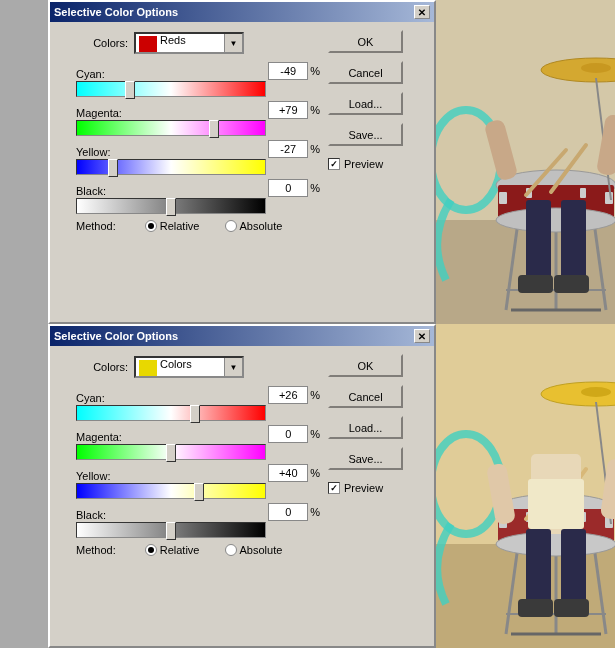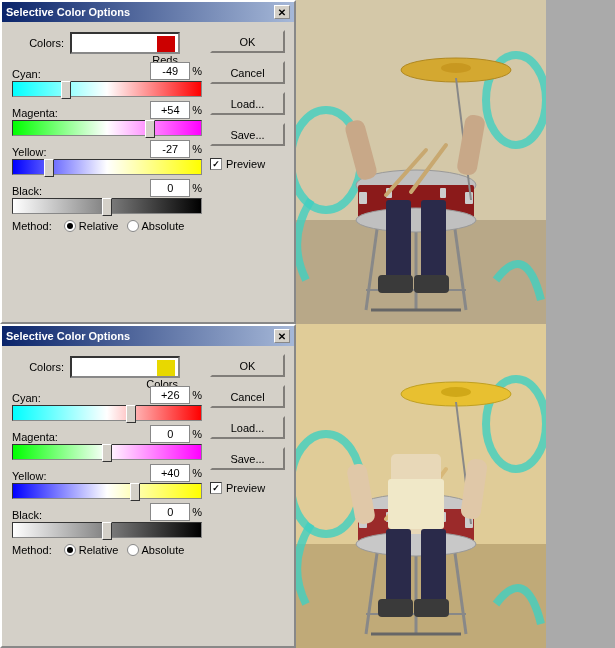--- a/index.html
+++ b/index.html
@@ -20,28 +20,29 @@
     }
 
     .row {
       display: flex;
       flex-direction: row;
       height: 324px;
     }
 
     
     .dialog {
-      width: 296px;
+      width: 388px;
       height: 324px;
       background: #d4d0c8;
       border: 2px solid #888;
       border-top: 2px solid #fff;
       border-left: 2px solid #fff;
       position: relative;
       flex-shrink: 0;
+      margin-left: 48px;
     }
 
     .dialog-titlebar {
       background: linear-gradient(to right, #0a246a, #a6b8d8);
       color: white;
       font-size: 11px;
       font-weight: bold;
       padding: 3px 4px;
       display: flex;
       justify-content: space-between;
@@ -59,21 +60,21 @@
       display: flex;
       align-items: center;
       justify-content: center;
       cursor: pointer;
       font-size: 10px;
       font-weight: bold;
       color: #000;
     }
 
     .dialog-content {
-      padding: 8px 10px;
+      padding: 8px 26px;
       display: flex;
       flex-direction: row;
       gap: 8px;
       height: calc(100% - 20px);
     }
 
     .dialog-left {
       flex: 1;
     }
 
@@ -94,26 +95,25 @@
     }
 
     .colors-label {
       width: 52px;
       text-align: right;
       margin-right: 6px;
     }
 
     .color-select-wrapper {
       display: flex;
-      align-items: flex-end;
+      align-items: flex-start;
       background: white;
       border: 2px inset #888;
       height: 22px;
       width: 110px;
-      flex-direction: column;
     }
 
     .color-swatch {
       width: 18px;
       height: 16px;
       margin: 2px 3px;
       flex-shrink: 0;
     }
 
     .color-select-text {
@@ -199,21 +199,21 @@
       border-left: 1px solid #fff;
       cursor: pointer;
       transform: translateX(-50%);
     }
 
     
     .method-row {
       display: flex;
       align-items: center;
       margin-top: 6px;
-      gap: 8px;
+      gap: 25px;
     }
 
     .method-label {
       margin-right: 4px;
     }
 
     .radio-option {
       display: flex;
       align-items: flex-end;
       gap: 3px;
@@ -329,21 +329,21 @@
             <div class="slider-track-container">
               <div class="slider-thumb" style="left:28%;"></div>
             </div>
           </div>
 
           <div class="slider-row">
             <div class="slider-label-row">
               <span class="slider-label">Magenta:</span>
               <div class="value-input-row">
                 <div class="slider-value-box">
-                    <span>+54</span>
+                    <span>+79</span>
                   </div>
                 <span class="slider-pct">%</span>
               </div>
             </div>
             <div class="slider-track-container magenta-track">
               <div class="slider-thumb" style="left:73%;"></div>
             </div>
           </div>
 
           <div class="slider-row">

